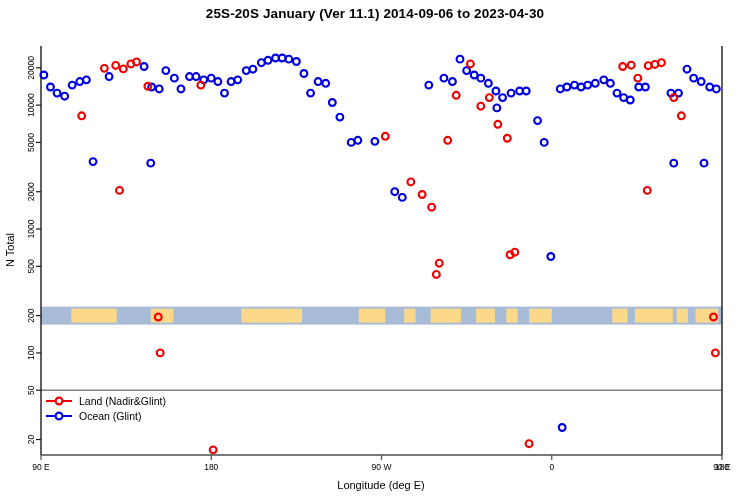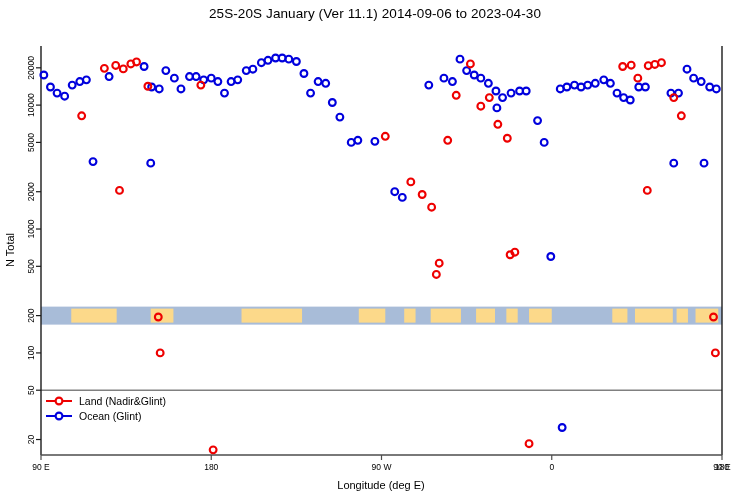--- a/index.html
+++ b/index.html
@@ -1,20 +1,20 @@
 <!DOCTYPE html>
 <html><head>
 <meta charset="utf-8">
 <style>
   html,body{margin:0;padding:0;background:#ffffff;}
   body{width:750px;height:500px;overflow:hidden;
        font-family:"Liberation Sans","DejaVu Sans",sans-serif;color:#000;}
   #root{position:relative;width:750px;height:500px;}
   #chart-title{position:absolute;left:0;top:6px;width:750px;text-align:center;
-       font-size:13.5px;font-weight:normal;letter-spacing:.1px;}
+       font-size:13.5px;font-weight:bold;letter-spacing:.1px;}
   #plot-svg{position:absolute;left:0;top:0;}
   .axis-label{font-size:11px;}
   .tick-text{font-size:8.5px;}
   .legend-text{font-size:10.5px;}
 </style>
 </head>
 <body>
 
 <div id="root">
 

